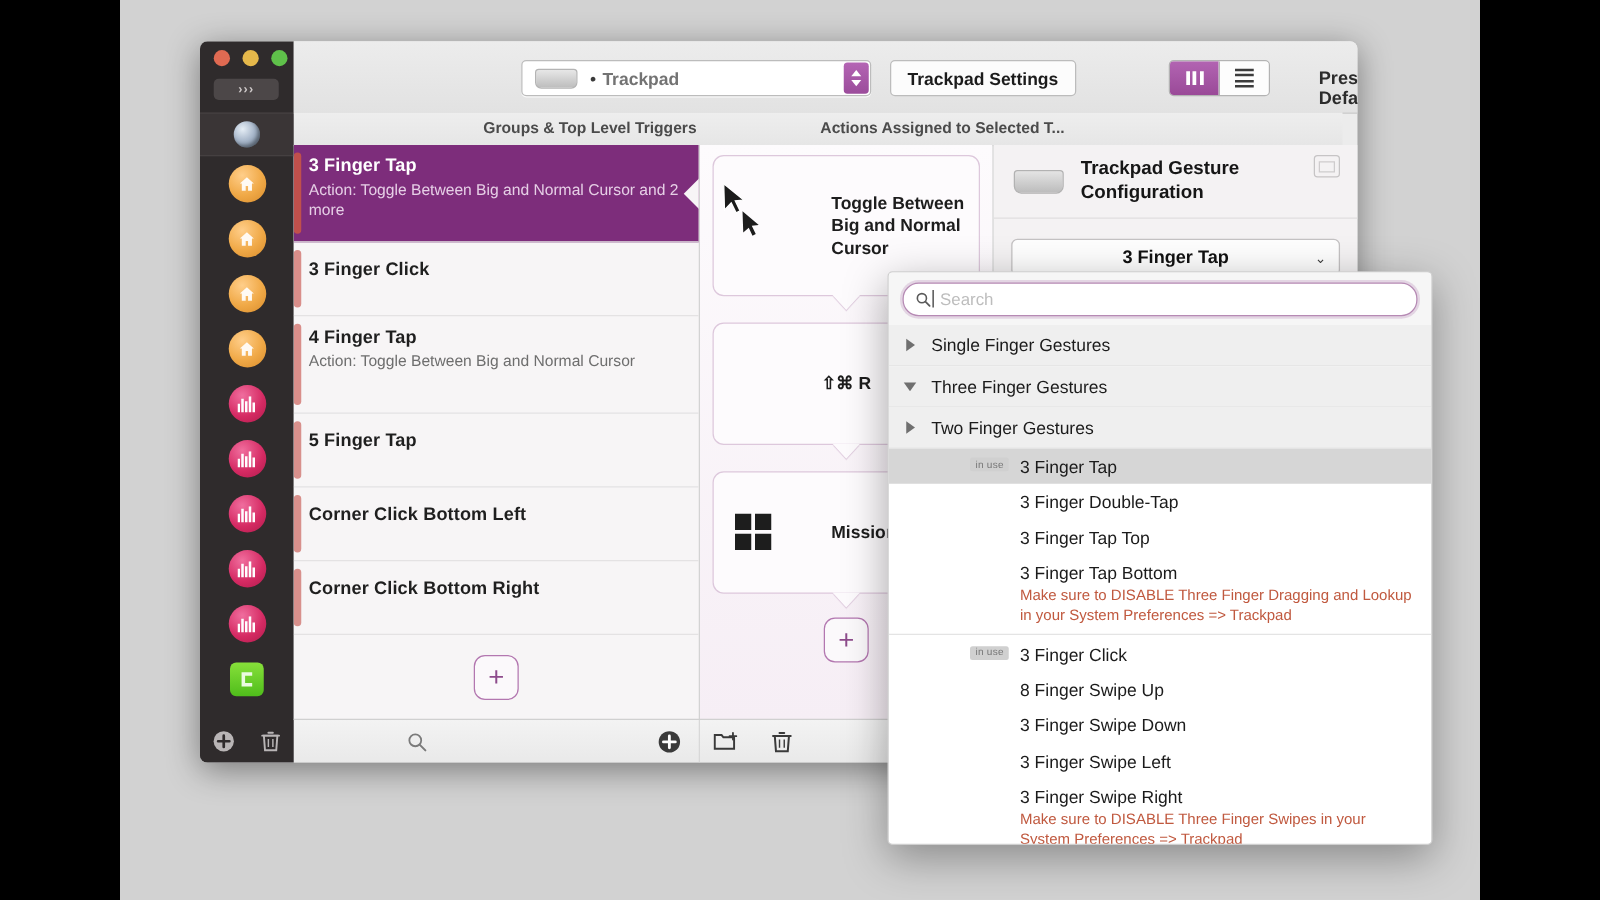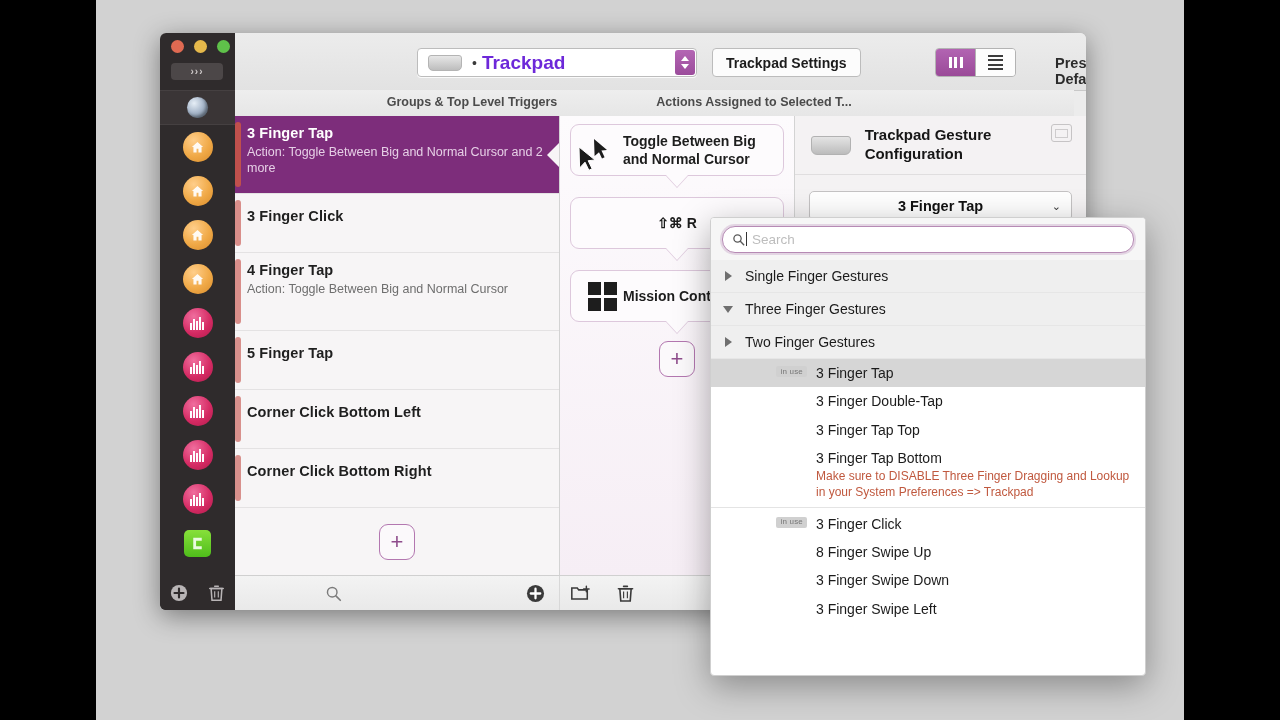--- a/index.html
+++ b/index.html
@@ -77,21 +77,21 @@
     position:absolute;left:182px;top:15px;width:278px;height:27px;
     background:#fff;border:1px solid #bcbcbc;border-radius:4px;
     display:flex;align-items:center;box-shadow:0 1px 0 rgba(255,255,255,.8);
   }
   .tp-glyph{
     margin-left:10px;width:32px;height:14px;border-radius:3px 3px 5px 5px;
     background:linear-gradient(180deg,#e7e7e7 0%,#bdbdbd 100%);
     border:1px solid #b4b4b4;
   }
   .app-select .dot{margin-left:10px;margin-right:5px;font-size:14px;color:#3a3a3a;line-height:1;}
-  .app-select .nm{font-size:19px;color:#6d28d9;font-weight:bold;}
+  .app-select .nm{font-size:14px;color:#737373;font-weight:bold;}
   .stepper{
     position:absolute;right:1px;top:1px;width:20px;height:25px;border-radius:3px;
     background:linear-gradient(180deg,#b465b4 0%,#9b4c9b 100%);
     display:flex;flex-direction:column;align-items:center;justify-content:center;gap:3px;
   }
   .stepper .ar{width:0;height:0;border-left:4px solid transparent;border-right:4px solid transparent;}
   .stepper .up{border-bottom:5px solid #fff;}
   .stepper .dn{border-top:5px solid #fff;}
 
   .settings-btn{
@@ -156,21 +156,21 @@
 
   
   .actions{
     position:absolute;left:400px;top:83px;width:234px;bottom:34px;
     background:linear-gradient(180deg,#fdfbfd 0%,#f6eef5 100%);
     border-right:1px solid #d3d3d3;overflow:hidden;
   }
   .acard{
     position:relative;margin:8px 10px 0 10px;min-height:40px;
     border:1px solid #ddc8dc;border-radius:9px;background:#fdfbfd;
-    display:flex;align-items:center;padding:5px 10px;
+    display:flex;align-items:center;padding:28px 10px;gap:42px;
   }
   .acard .lbl{font-size:14px;color:#1d1d1d;font-weight:bold;line-height:1.3;}
   .acard .ico{width:42px;display:flex;align-items:center;justify-content:center;flex:0 0 42px;}
   .connector{
     position:relative;height:13px;display:flex;justify-content:center;
   }
   .connector:after{
     content:"";position:absolute;top:-1px;
     width:0;height:0;border-left:11px solid transparent;border-right:11px solid transparent;
     border-top:12px solid #fdfbfd;filter:drop-shadow(0 1px 0 #ddc8dc);
@@ -636,16 +636,20 @@
     <div class="irow">
       <span class="badgecol"></span>
       <span class="txt"><span class="t1">3 Finger Swipe Down</span></span>
     </div>
     <div class="irow">
       <span class="badgecol"></span>
       <span class="txt"><span class="t1">3 Finger Swipe Left</span></span>
     </div>
     <div class="irow">
       <span class="badgecol"></span>
+      <span class="txt">
+        <span class="t1">3 Finger Swipe Right</span>
+        <div class="warn">Make sure to DISABLE Three Finger Swipes in your System Preferences =&gt; Trackpad</div>
+      </span>
     </div>
 
   </div>
 </div>
 
 </body></html>

